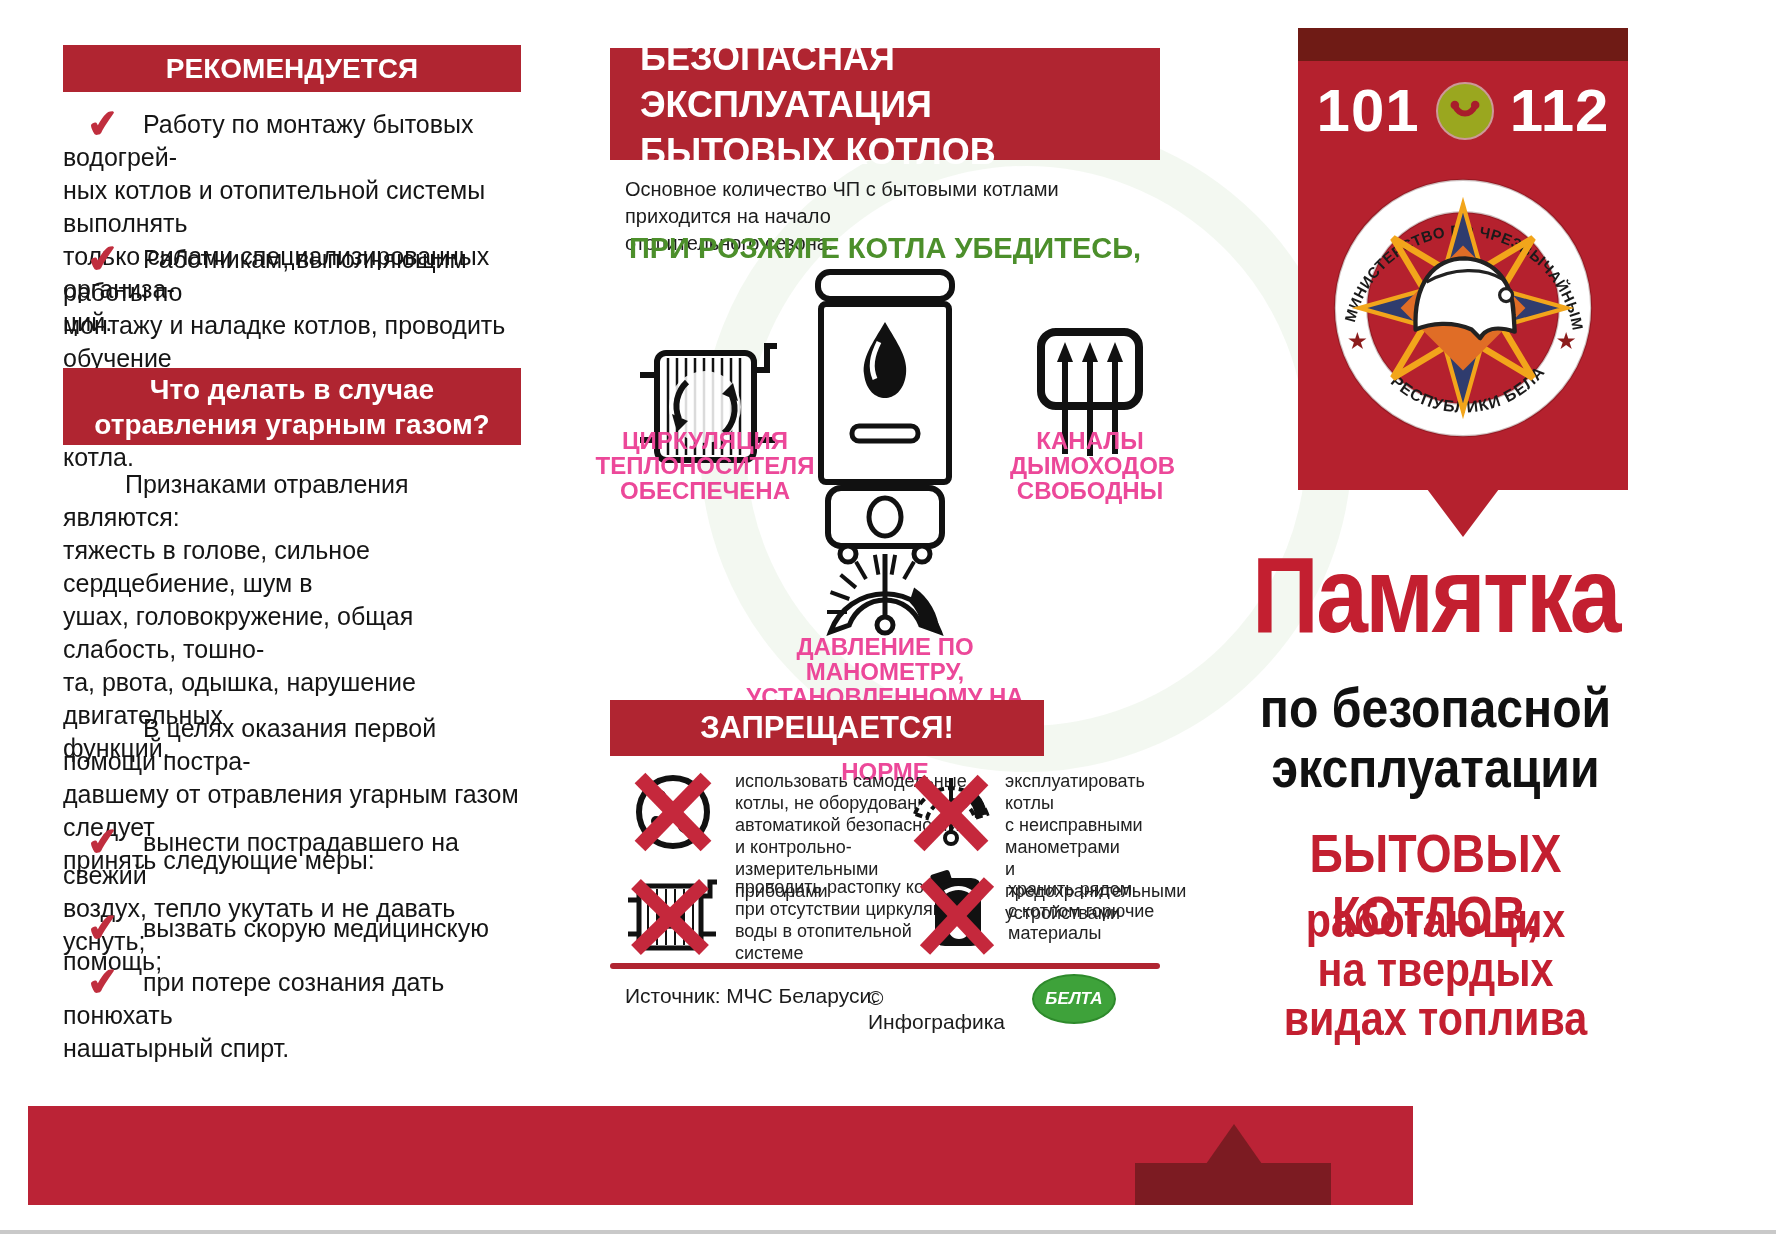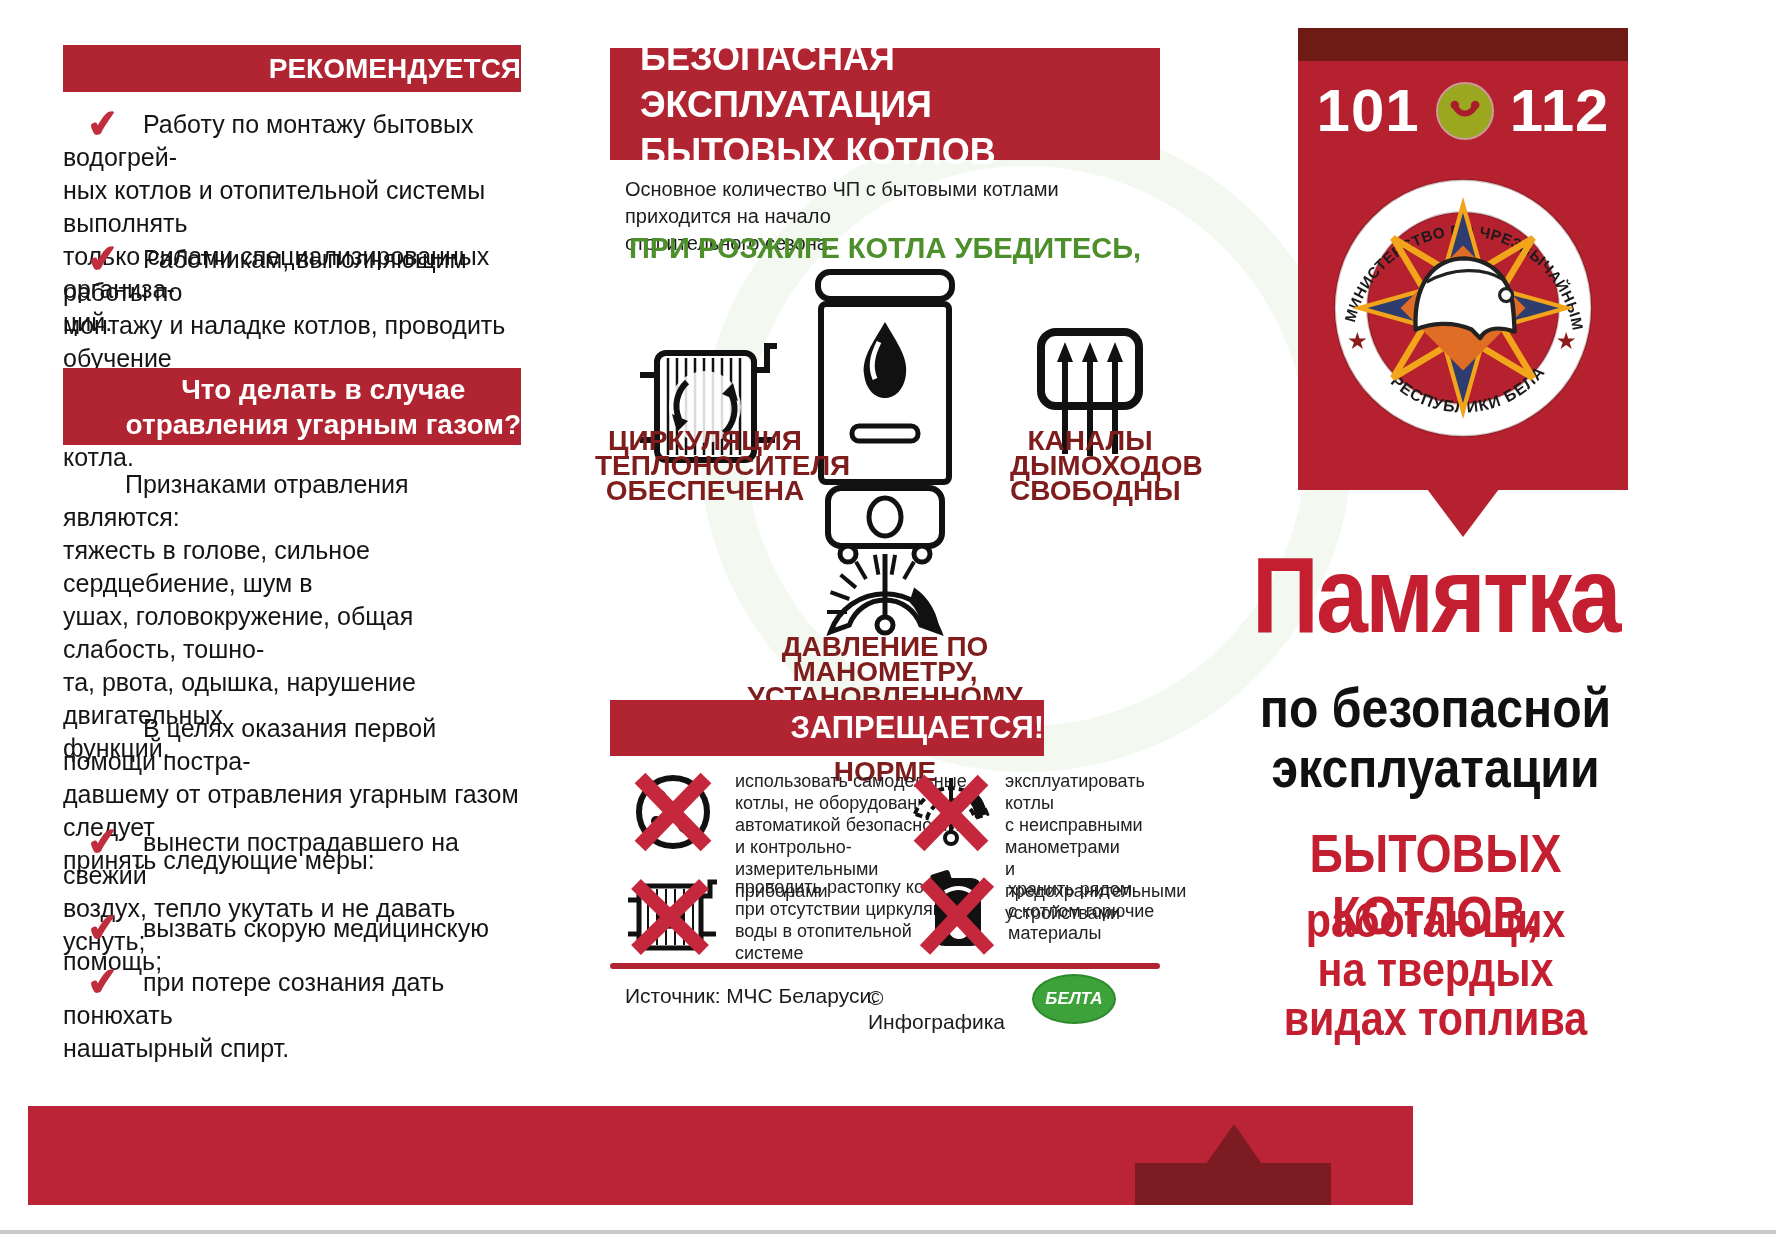--- a/index.html
+++ b/index.html
@@ -2,30 +2,30 @@
 <html><head>
 <meta charset="utf-8">
 <style>
   html,body{margin:0;padding:0;background:#e9e9e9;}
   #page{position:relative;width:1776px;height:1239px;background:#ffffff;overflow:hidden;
         font-family:"Liberation Sans", sans-serif;color:#1c1c1c;}
   .abs{position:absolute;}
   .preline{white-space:pre-line;}
   
   .bar-red{background:#b02531;color:#fff;font-weight:bold;display:flex;align-items:center;
-           justify-content:flex-end;text-align:center;}
+           justify-content:center;text-align:center;}
   
   .body-text{font-size:25px;line-height:33px;color:#151515;}
   .indent{ text-indent:80px; }
   .indent-sm{ text-indent:62px; }
   .check{position:absolute;left:24px;top:-6px;color:#c02e3e;font-size:38px;font-weight:bold;
          transform:rotate(-6deg);}
   
   .green-hdr{color:#4c8f2b;font-weight:bold;}
-  .cap-green{color:#7f1d1d;font-weight:bold;font-size:28px;line-height:25px;text-align:center;}
+  .cap-green{color:#ec4899;font-weight:bold;font-size:24px;line-height:25px;text-align:center;}
   .ban-text{font-size:18px;line-height:22px;color:#222;}
   .sep-line{background:#b02531;height:6px;border-radius:3px;}
   .belta{background:#3ea23a;border-radius:50%/50%;display:flex;align-items:center;justify-content:center;
          color:#fff;font-weight:bold;font-style:italic;font-size:17px;border:2px solid #2e8a2c;}
   
   #pennant{background:#b5212e;}
   #pennant-top{background:#6f1b15;}
   .phone-row{display:flex;align-items:center;justify-content:center;gap:16px;color:#fff;
              font-weight:bold;font-size:60px;letter-spacing:1px;}
   .phone-circle{width:54px;height:54px;border-radius:50%;background:#9aa71f;display:flex;

